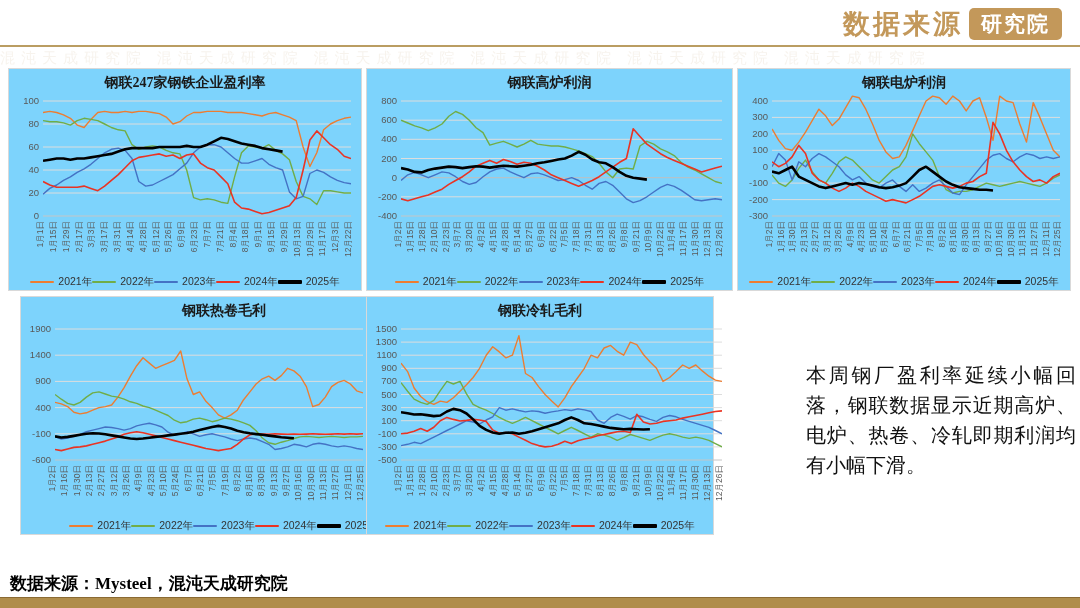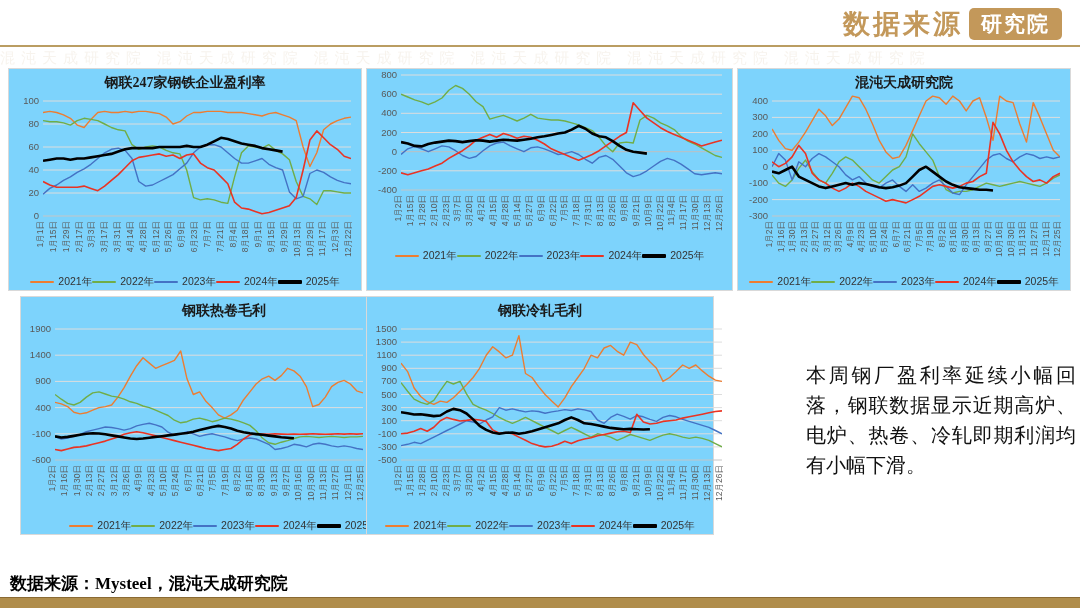--- a/index.html
+++ b/index.html
@@ -115,21 +115,21 @@
         </span>
         <span class="li">
           <span class="sw" style="height:2.5px;background:#EA3323"></span>
           <span class="lb">2024年</span>
         </span>
         <span class="li">
           <span class="sw" style="height:3.5px;background:#000000"></span>
           <span class="lb">2025年</span>
         </span>
       </div></div>
-  <div id="chart1" class="chart-box"><svg width="363" height="173" viewBox="0 0 363 173">
+  <div id="chart1" class="chart-box"><div class="c-title">钢联高炉利润</div><svg width="363" height="173" viewBox="0 0 363 173">
         <line x1="34" y1="6.0" x2="355" y2="6.0" stroke="#dddddd" stroke-width="1"></line>
         <text x="30" y="9.0" text-anchor="end" font-size="9.5" fill="#595959">800</text>
         <line x1="34" y1="25.2" x2="355" y2="25.2" stroke="#dddddd" stroke-width="1"></line>
         <text x="30" y="28.2" text-anchor="end" font-size="9.5" fill="#595959">600</text>
         <line x1="34" y1="44.3" x2="355" y2="44.3" stroke="#dddddd" stroke-width="1"></line>
         <text x="30" y="47.3" text-anchor="end" font-size="9.5" fill="#595959">400</text>
         <line x1="34" y1="63.5" x2="355" y2="63.5" stroke="#dddddd" stroke-width="1"></line>
         <text x="30" y="66.5" text-anchor="end" font-size="9.5" fill="#595959">200</text>
         <line x1="34" y1="82.7" x2="355" y2="82.7" stroke="#bfbfbf" stroke-width="1"></line>
         <text x="30" y="85.7" text-anchor="end" font-size="9.5" fill="#595959">0</text>
@@ -189,21 +189,21 @@
         </span>
         <span class="li">
           <span class="sw" style="height:2.5px;background:#EA3323"></span>
           <span class="lb">2024年</span>
         </span>
         <span class="li">
           <span class="sw" style="height:3.5px;background:#000000"></span>
           <span class="lb">2025年</span>
         </span>
       </div></div>
-  <div id="chart2" class="chart-box"><div class="c-title">混沌天成研究院</div><svg width="330" height="173" viewBox="0 0 330 173">
+  <div id="chart2" class="chart-box"><div class="c-title">钢联电炉利润</div><svg width="330" height="173" viewBox="0 0 330 173">
         <line x1="34" y1="6.0" x2="322" y2="6.0" stroke="#dddddd" stroke-width="1"></line>
         <text x="30" y="9.0" text-anchor="end" font-size="9.5" fill="#595959">400</text>
         <line x1="34" y1="22.4" x2="322" y2="22.4" stroke="#dddddd" stroke-width="1"></line>
         <text x="30" y="25.4" text-anchor="end" font-size="9.5" fill="#595959">300</text>
         <line x1="34" y1="38.9" x2="322" y2="38.9" stroke="#dddddd" stroke-width="1"></line>
         <text x="30" y="41.9" text-anchor="end" font-size="9.5" fill="#595959">200</text>
         <line x1="34" y1="55.3" x2="322" y2="55.3" stroke="#dddddd" stroke-width="1"></line>
         <text x="30" y="58.3" text-anchor="end" font-size="9.5" fill="#595959">100</text>
         <line x1="34" y1="71.7" x2="322" y2="71.7" stroke="#bfbfbf" stroke-width="1"></line>
         <text x="30" y="74.7" text-anchor="end" font-size="9.5" fill="#595959">0</text>

